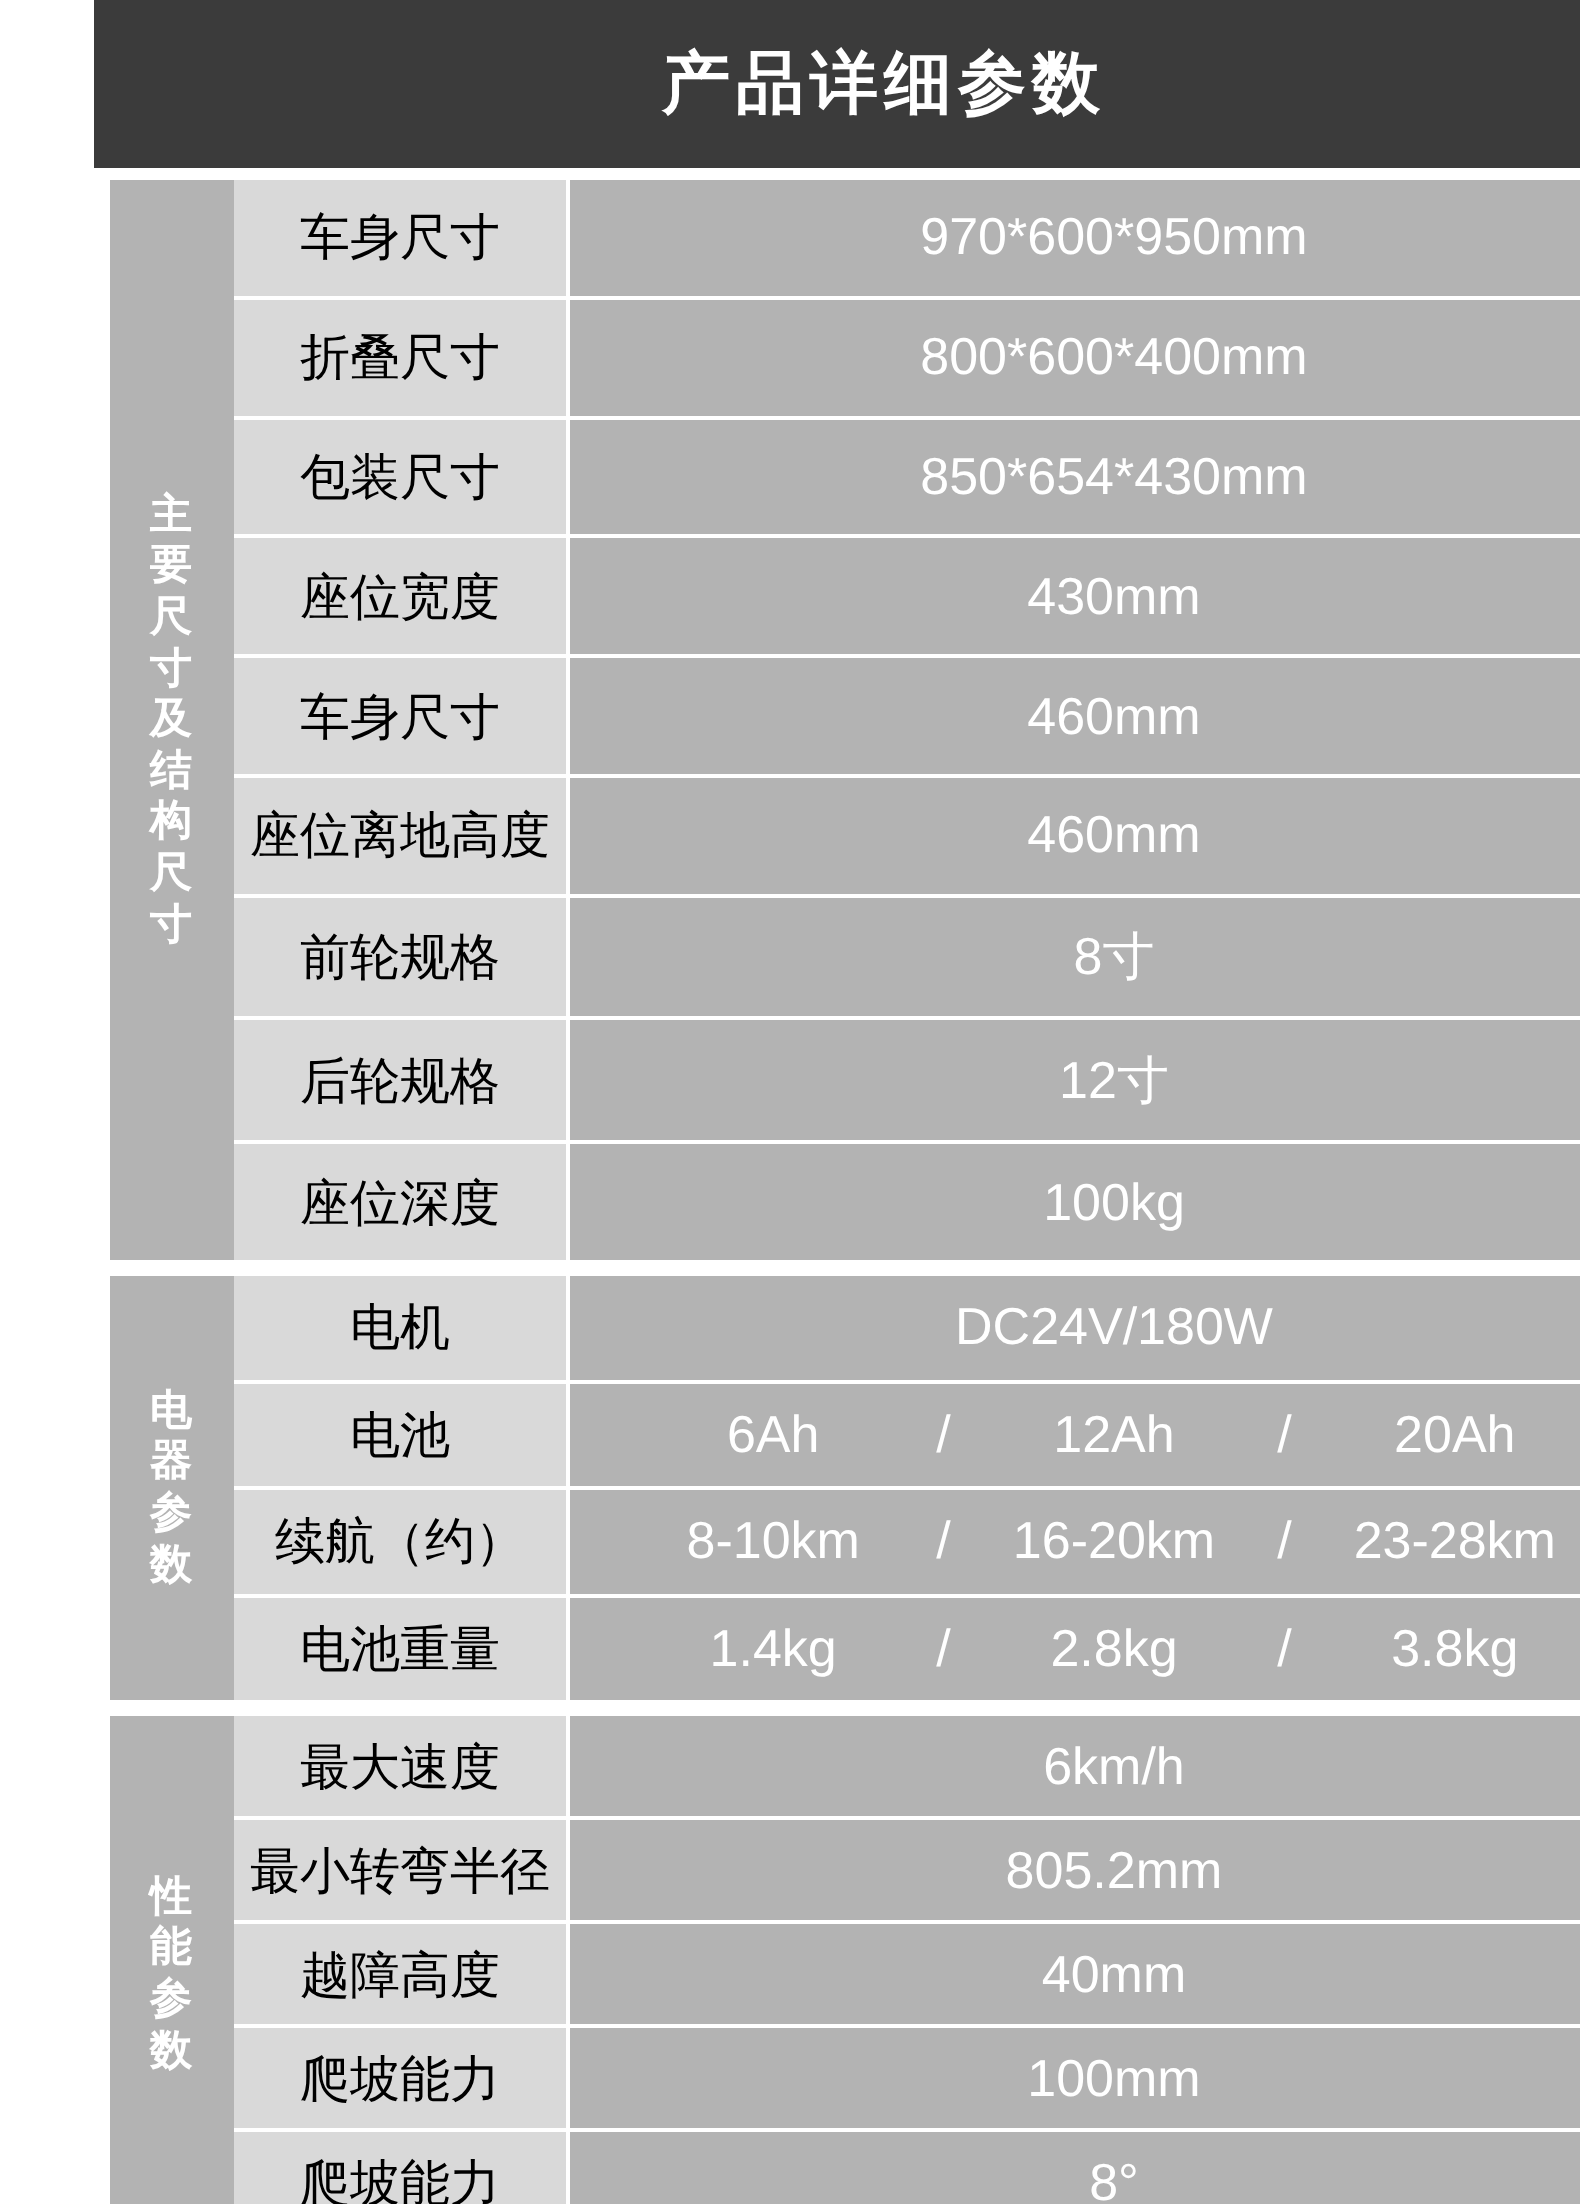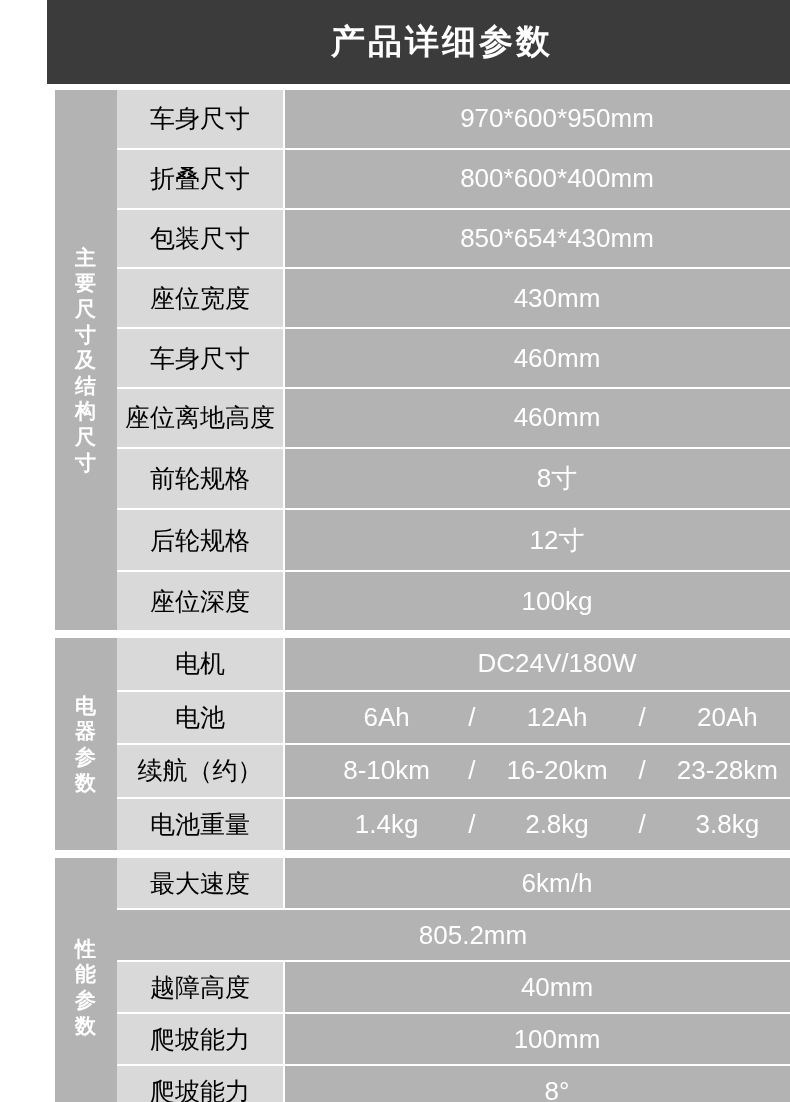--- a/index.html
+++ b/index.html
@@ -222,20 +222,21 @@
     <div class="group" style="height:258px;">
       <div class="group-label">
         <span>性能参数</span>
       </div>
       <div class="rows">
         <div class="row">
           <div class="cell-name">最大速度</div>
           <div class="cell-value">6km/h</div>
         </div>
         <div class="row">
+          <div class="cell-name">最小转弯半径</div>
           <div class="cell-value">805.2mm</div>
         </div>
         <div class="row">
           <div class="cell-name">越障高度</div>
           <div class="cell-value">40mm</div>
         </div>
         <div class="row">
           <div class="cell-name">爬坡能力</div>
           <div class="cell-value">100mm</div>
         </div>

